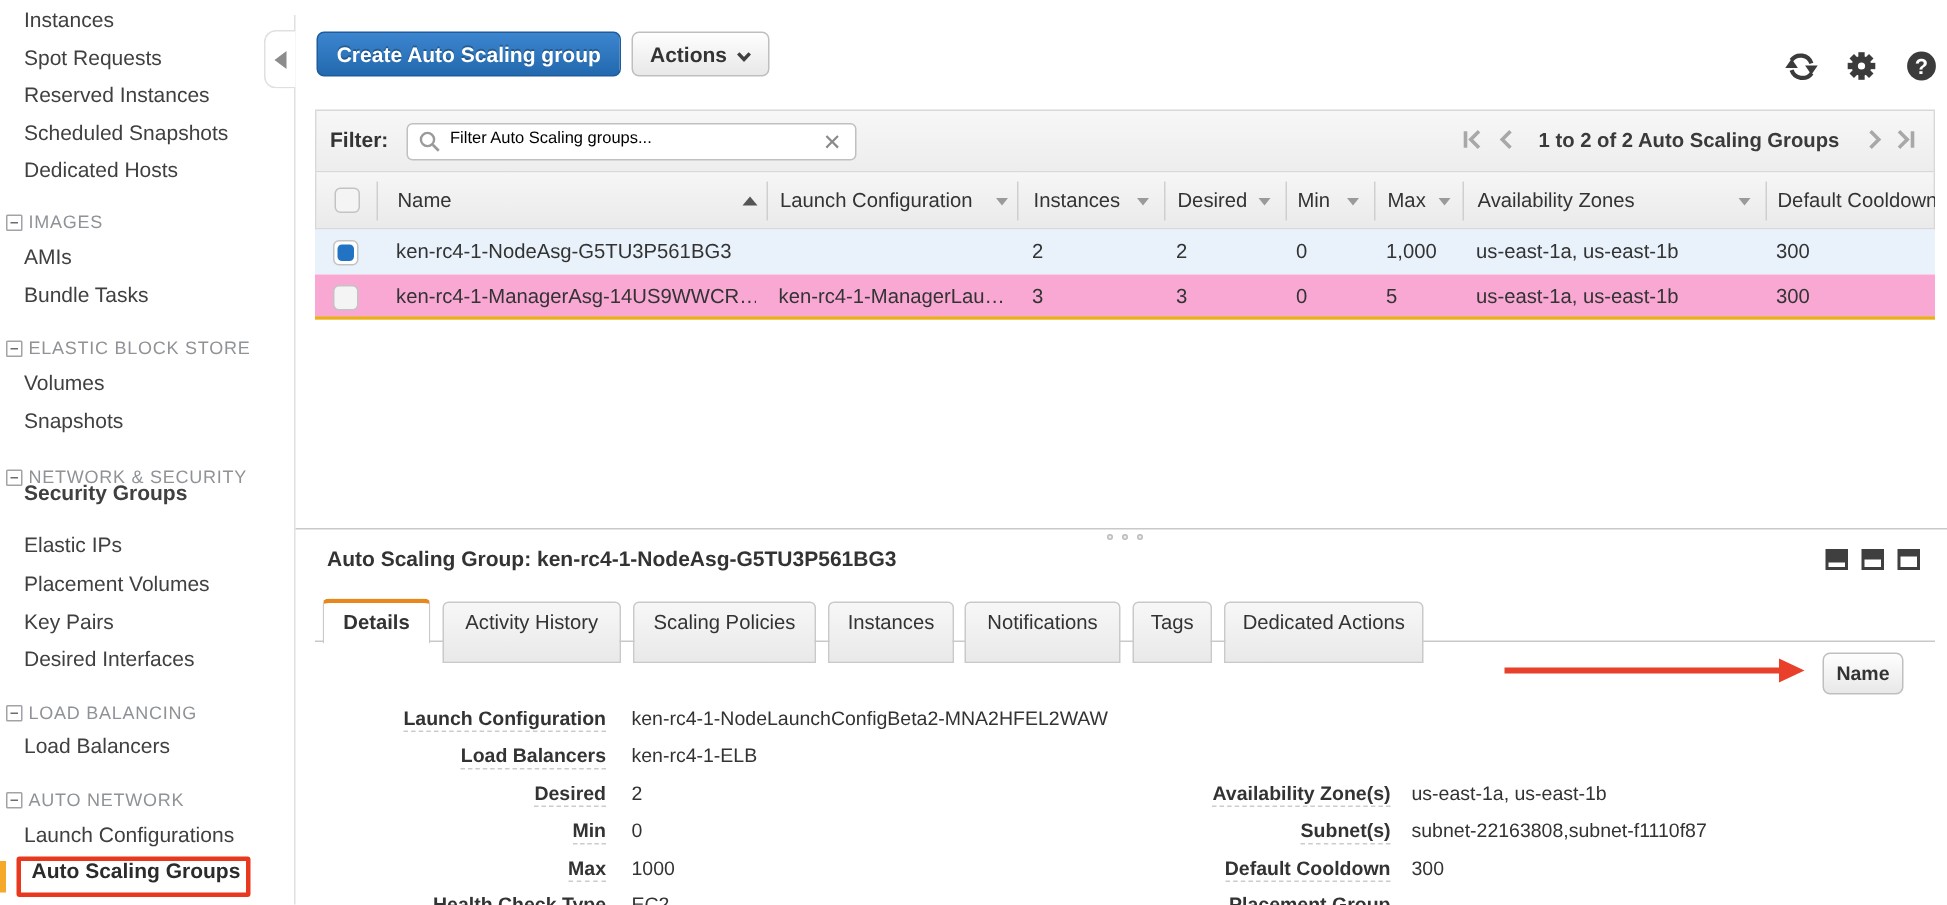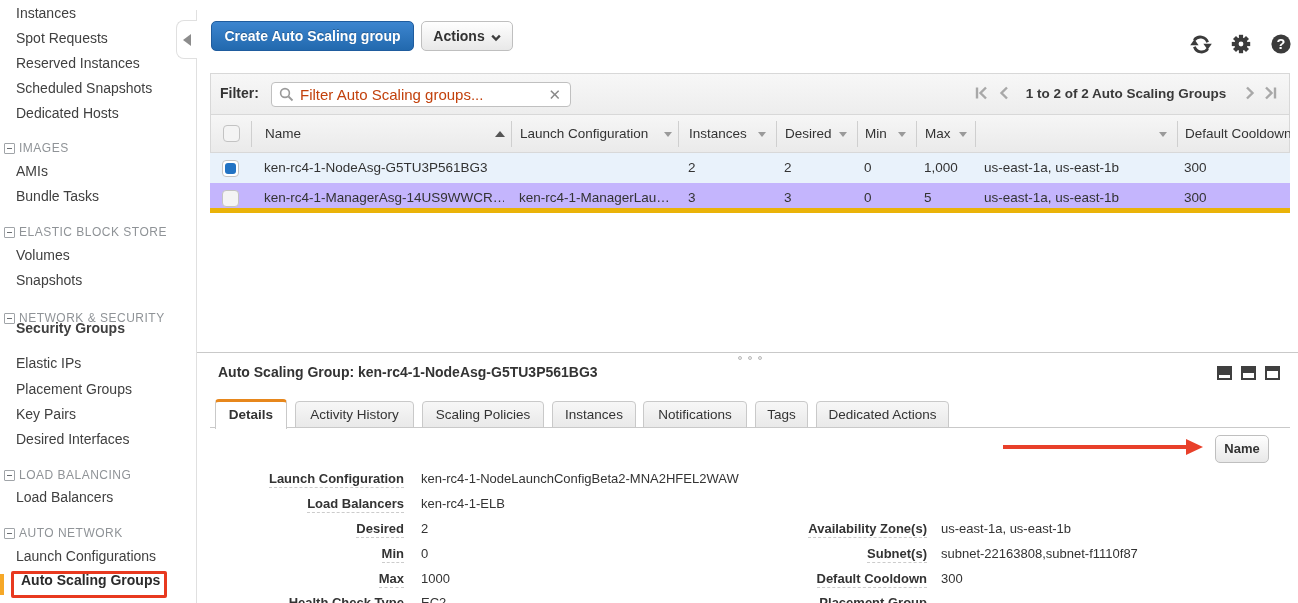--- a/index.html
+++ b/index.html
@@ -34,59 +34,59 @@
   vertical-align:-1px; }
 
 .tricon { position:absolute; }
 
 
 #filterbar { position:absolute; left:210px; top:73px; width:1080px; height:42px;
   background:linear-gradient(#f7f7f7,#ededed); border:1px solid #d8d8d8; }
 #filterlabel { position:absolute; left:9px; top:11px; font-size:14px; font-weight:bold; color:#333; }
 #searchbox { position:absolute; left:60px; top:8px; width:300px; height:25px; background:#fff;
   border:1px solid #c0c0c0; border-radius:4px; }
-#searchbox .ph { position:absolute; left:28px; top:3px; font-size:15px; color:#c2410c; white-space:nowrap;text-align:center; }
+#searchbox .ph { position:absolute; left:28px; top:3px; font-size:11px; color:#000000; white-space:nowrap;text-align:center; }
 #searchbox .x { position:absolute; right:9px; top:3px; font-size:15px; color:#8a8a8a; }
 #pager-text { position:absolute; left:812px; top:12px; width:206px; text-align:center;
   font-size:13.5px; font-weight:bold; color:#3a3a3a; white-space:nowrap; }
 .pgarr { position:absolute; top:12px; }
 
 
 #thead { position:absolute; left:210px; top:115px; width:1080px; height:38px;
   background:linear-gradient(#f6f6f6,#eaeaea); border:1px solid #d8d8d8; border-top:none; }
 .th { position:absolute; top:0; height:37px; line-height:37px; font-size:13.5px; font-weight:normal;
   color:#333; white-space:nowrap; overflow:hidden; }
 .thsep { position:absolute; top:6px; width:1px; height:26px; background:#cfcfcf; }
 .sort-asc { position:absolute; width:0; height:0; border-left:5px solid transparent;
   border-right:5px solid transparent; border-bottom:6px solid #555; top:16px; }
 .drop { position:absolute; width:0; height:0; border-left:4px solid transparent;
   border-right:4px solid transparent; border-top:5px solid #9a9a9a; top:17px; }
 .row { position:absolute; left:210px; width:1080px; height:30px; }
 .row .cell { position:absolute; top:0; height:30px; line-height:30px; font-size:13.5px; color:#333;
   white-space:nowrap; overflow:hidden; }
 #row1 { top:153px; background:#e9f2fb; }
-#row2 { top:183px; background:#c4b5fd; border-bottom:5px solid #eab308; }
+#row2 { top:183px; background:#f9a8d4; border-bottom:2px solid #eab308; }
 .cb { position:absolute; left:12px; top:7px; width:17px; height:17px; background:#f4f4f4;
   border:1px solid #c3c3c3; border-radius:4px; }
 .cb.on { background:#fff; }
 .cb.on:before { content:""; position:absolute; left:2px; top:2px; width:11px; height:11px;
   background:#2273c4; border-radius:3px; }
 
 
 #split { position:absolute; left:197px; top:352px; width:1101px; height:1px; background:#c9c9c9; }
 #splitdots { position:absolute; left:738px; top:356px; }
 #splitdots span { display:inline-block; width:4px; height:4px; border:1px solid #bbb; background:#eee;
   border-radius:50%; margin-right:6px; vertical-align:top; }
 
 
 #dtitle { position:absolute; left:218px; top:364px; font-size:14px; font-weight:bold; color:#333; }
 .wicon { position:absolute; top:366px; width:15px; height:14px; background:#3f3f3f; }
 .wicon i { position:absolute; left:2px; background:#fff; right:2px; }
 #tabline { position:absolute; left:210px; top:427px; width:1080px; height:1px; background:#c9c9c9; }
-.tab { position:absolute; top:401px; height:27px; line-height:26px; font-size:13.5px; color:#333;
+.tab { position:absolute; top:401px; height:41px; line-height:26px; font-size:13.5px; color:#333;
   background:linear-gradient(#f7f7f7,#e9e9e9); border:1px solid #c9c9c9; border-radius:4px 4px 0 0;
   text-align:center; }
 .tab.active { background:#fff; border-top:3px solid #e7871c; border-bottom:none;
   font-weight:bold; top:399px; height:30px; line-height:25px; z-index:2; }
 #btn-edit { left:1215px; top:435px; width:54px; height:28px; line-height:26px; font-size:13px; }
 #redarrow { position:absolute; left:1003px; top:445px; width:183px; height:3.5px; background:#e8402a; }
 #redarrow:after { content:""; position:absolute; right:-17px; top:-6.5px; width:0; height:0;
   border-top:8px solid transparent; border-bottom:8px solid transparent; border-left:17px solid #e8402a; }
 
 
@@ -107,21 +107,21 @@
   <div class="sitem" style="top:161px;">AMIs</div>
   <div class="sitem" style="top:186px;">Bundle Tasks</div>
   <div class="minusbox" style="top:227px;"></div>
   <div class="shead" style="top:225px;">ELASTIC BLOCK STORE</div>
   <div class="sitem" style="top:245px;">Volumes</div>
   <div class="sitem" style="top:270px;">Snapshots</div>
   <div class="minusbox" style="top:313px;"></div>
   <div class="shead" style="top:311px;">NETWORK &amp; SECURITY</div>
   <div class="sitem" style="top:318px;font-weight:bold;">Security Groups</div>
   <div class="sitem" style="top:353px;">Elastic IPs</div>
-  <div class="sitem" style="top:379px;">Placement Groups</div>
+  <div class="sitem" style="top:379px;">Placement Volumes</div>
   <div class="sitem" style="top:404px;">Key Pairs</div>
   <div class="sitem" style="top:429px;">Desired Interfaces</div>
   <div class="minusbox" style="top:470px;"></div>
   <div class="shead" style="top:468px;">LOAD BALANCING</div>
   <div class="sitem" style="top:487px;">Load Balancers</div>
   <div class="minusbox" style="top:528px;"></div>
   <div class="shead" style="top:526px;">AUTO NETWORK</div>
   <div class="sitem" style="top:546px;">Launch Configurations</div>
   <div id="asg-sel" style="top:572px;">Auto Scaling Groups</div>
   <div id="asg-bar"></div>
@@ -209,20 +209,21 @@
   <div class="thsep" style="left:565px;"></div>
   <div class="th" style="left:574px;">Desired</div>
   <div class="drop" style="left:628px;"></div>
   <div class="thsep" style="left:646px;"></div>
   <div class="th" style="left:654px;">Min</div>
   <div class="drop" style="left:687px;"></div>
   <div class="thsep" style="left:705px;"></div>
   <div class="th" style="left:714px;">Max</div>
   <div class="drop" style="left:748px;"></div>
   <div class="thsep" style="left:764px;"></div>
+  <div class="th" style="left:774px;">Availability Zones</div>
   <div class="drop" style="left:948px;"></div>
   <div class="thsep" style="left:966px;"></div>
   <div class="th" style="left:974px;width:105px;">Default Cooldown</div>
 </div>
 <div class="row" id="row1">
   <div class="cb on"></div>
   <div class="cell" style="left:54px;">ken-rc4-1-NodeAsg-G5TU3P561BG3</div>
   <div class="cell" style="left:478px;">2</div>
   <div class="cell" style="left:574px;">2</div>
   <div class="cell" style="left:654px;">0</div>

